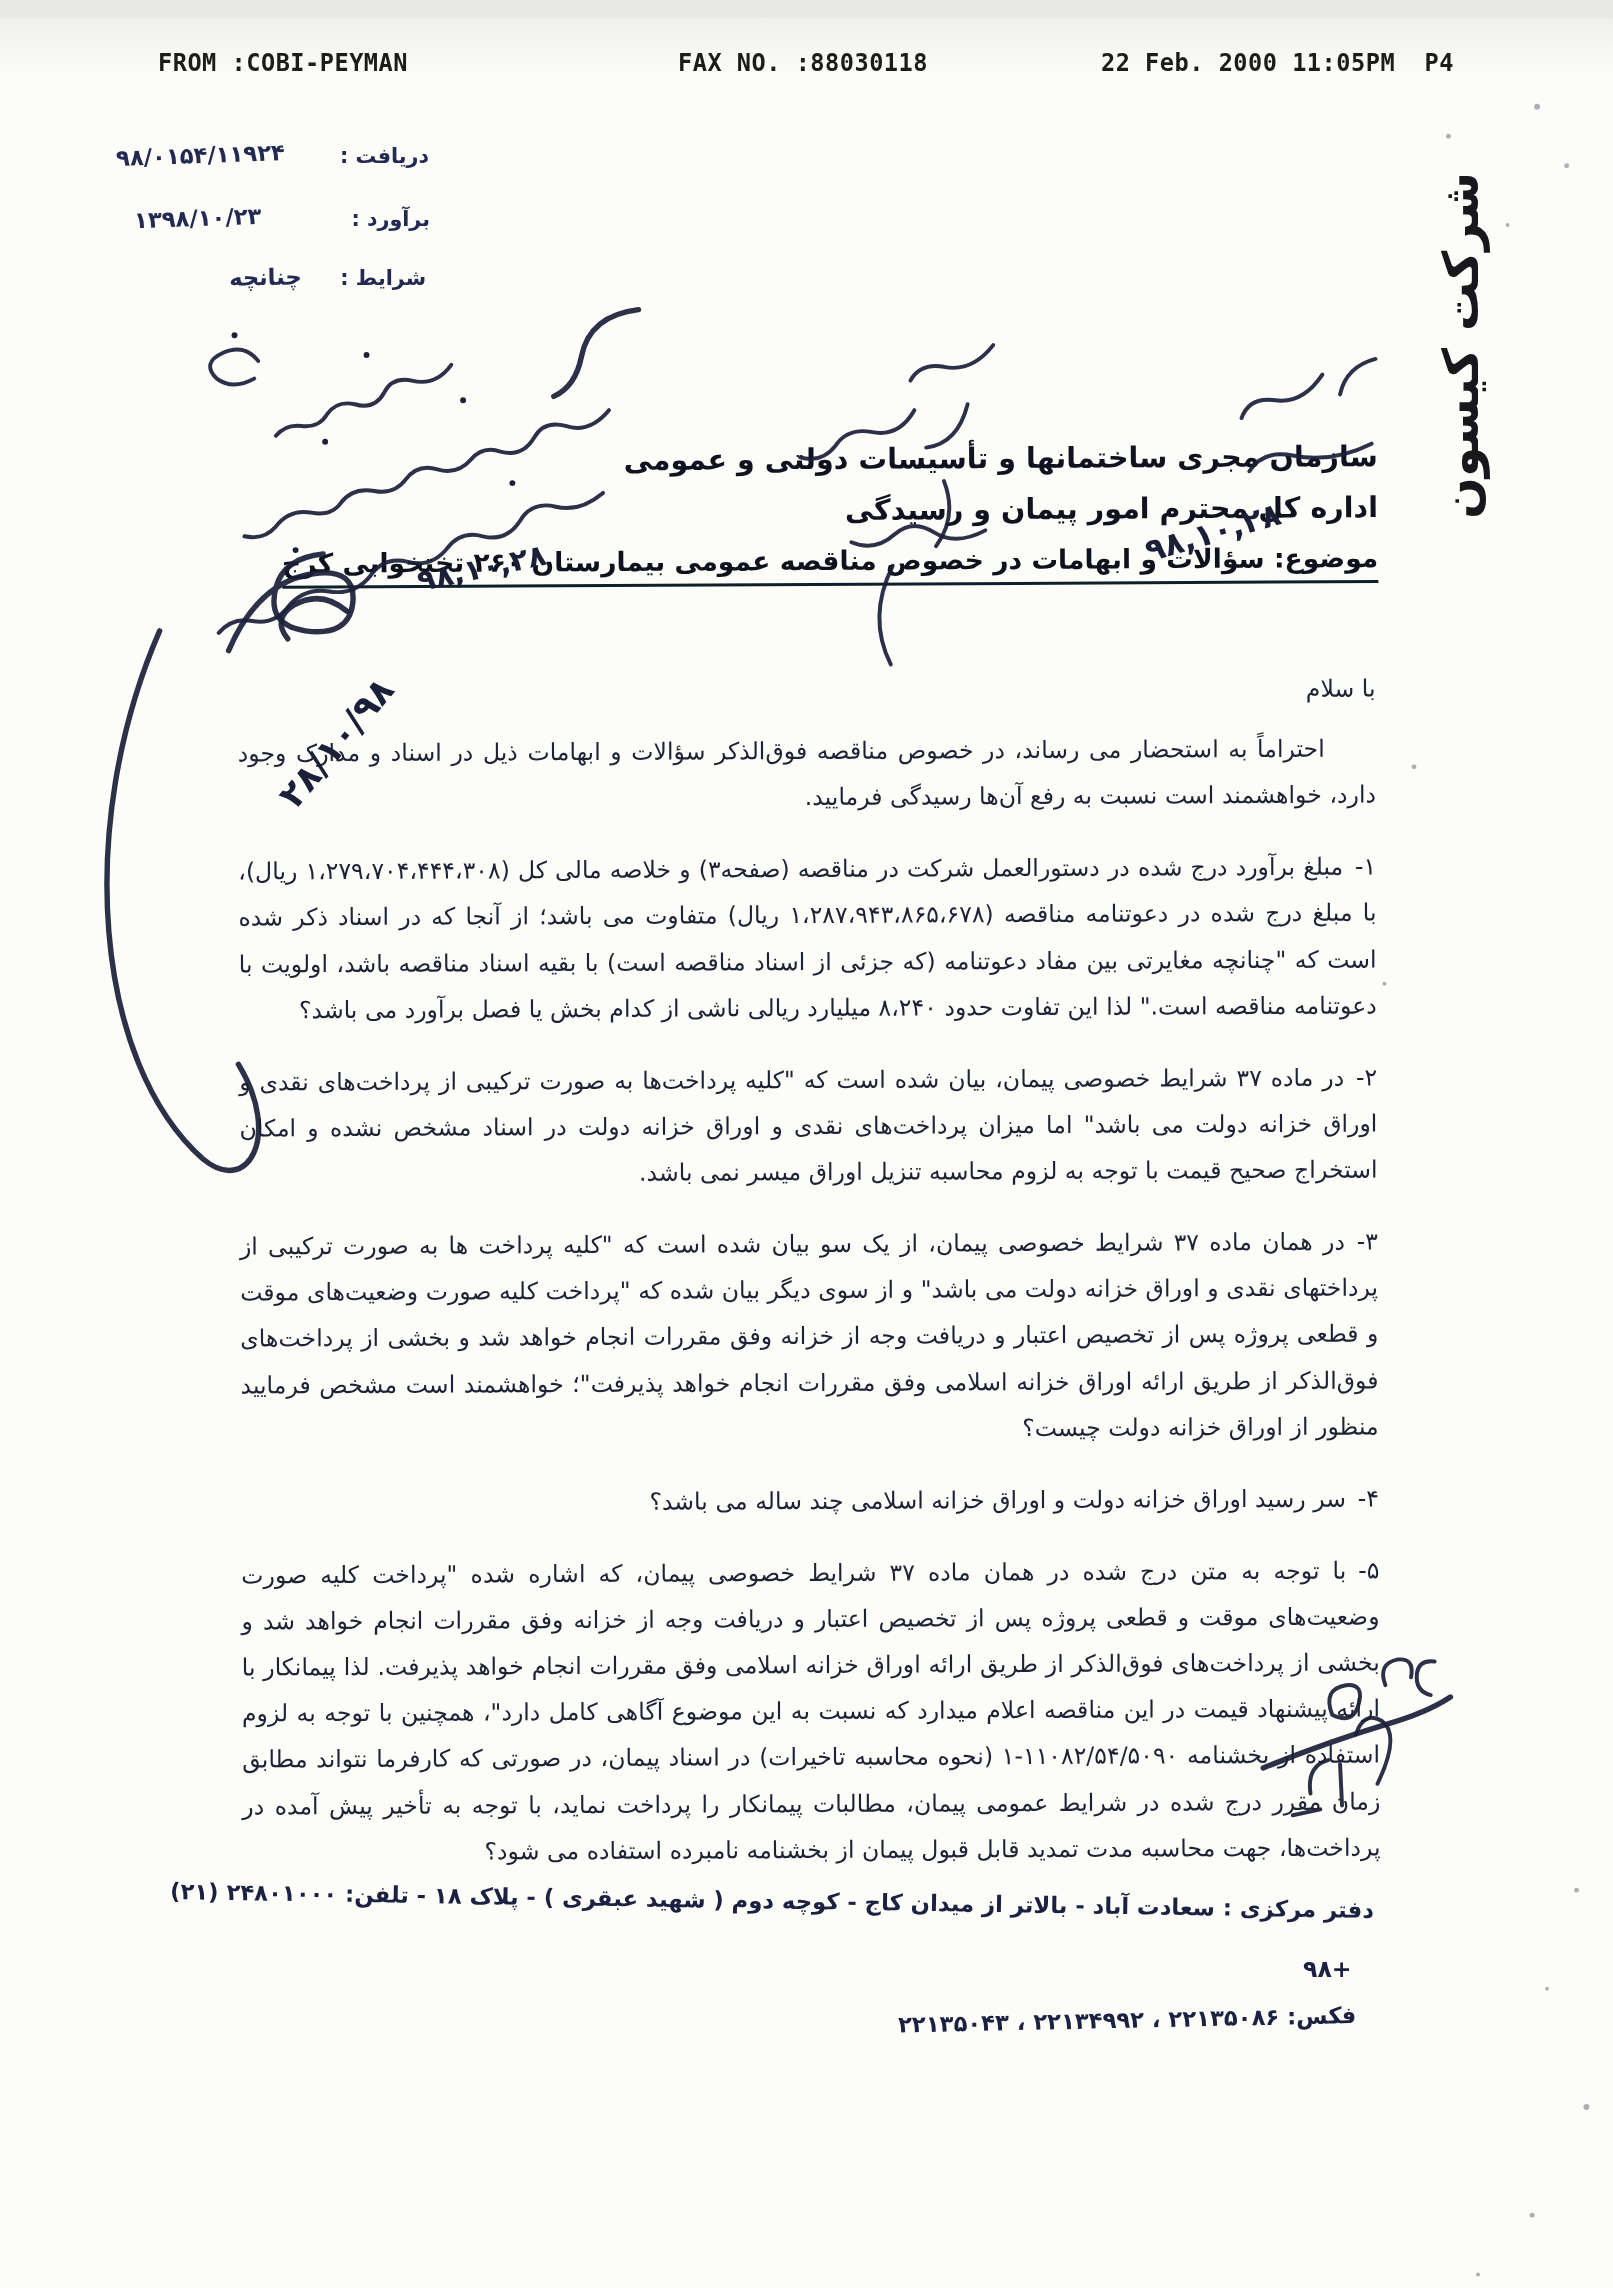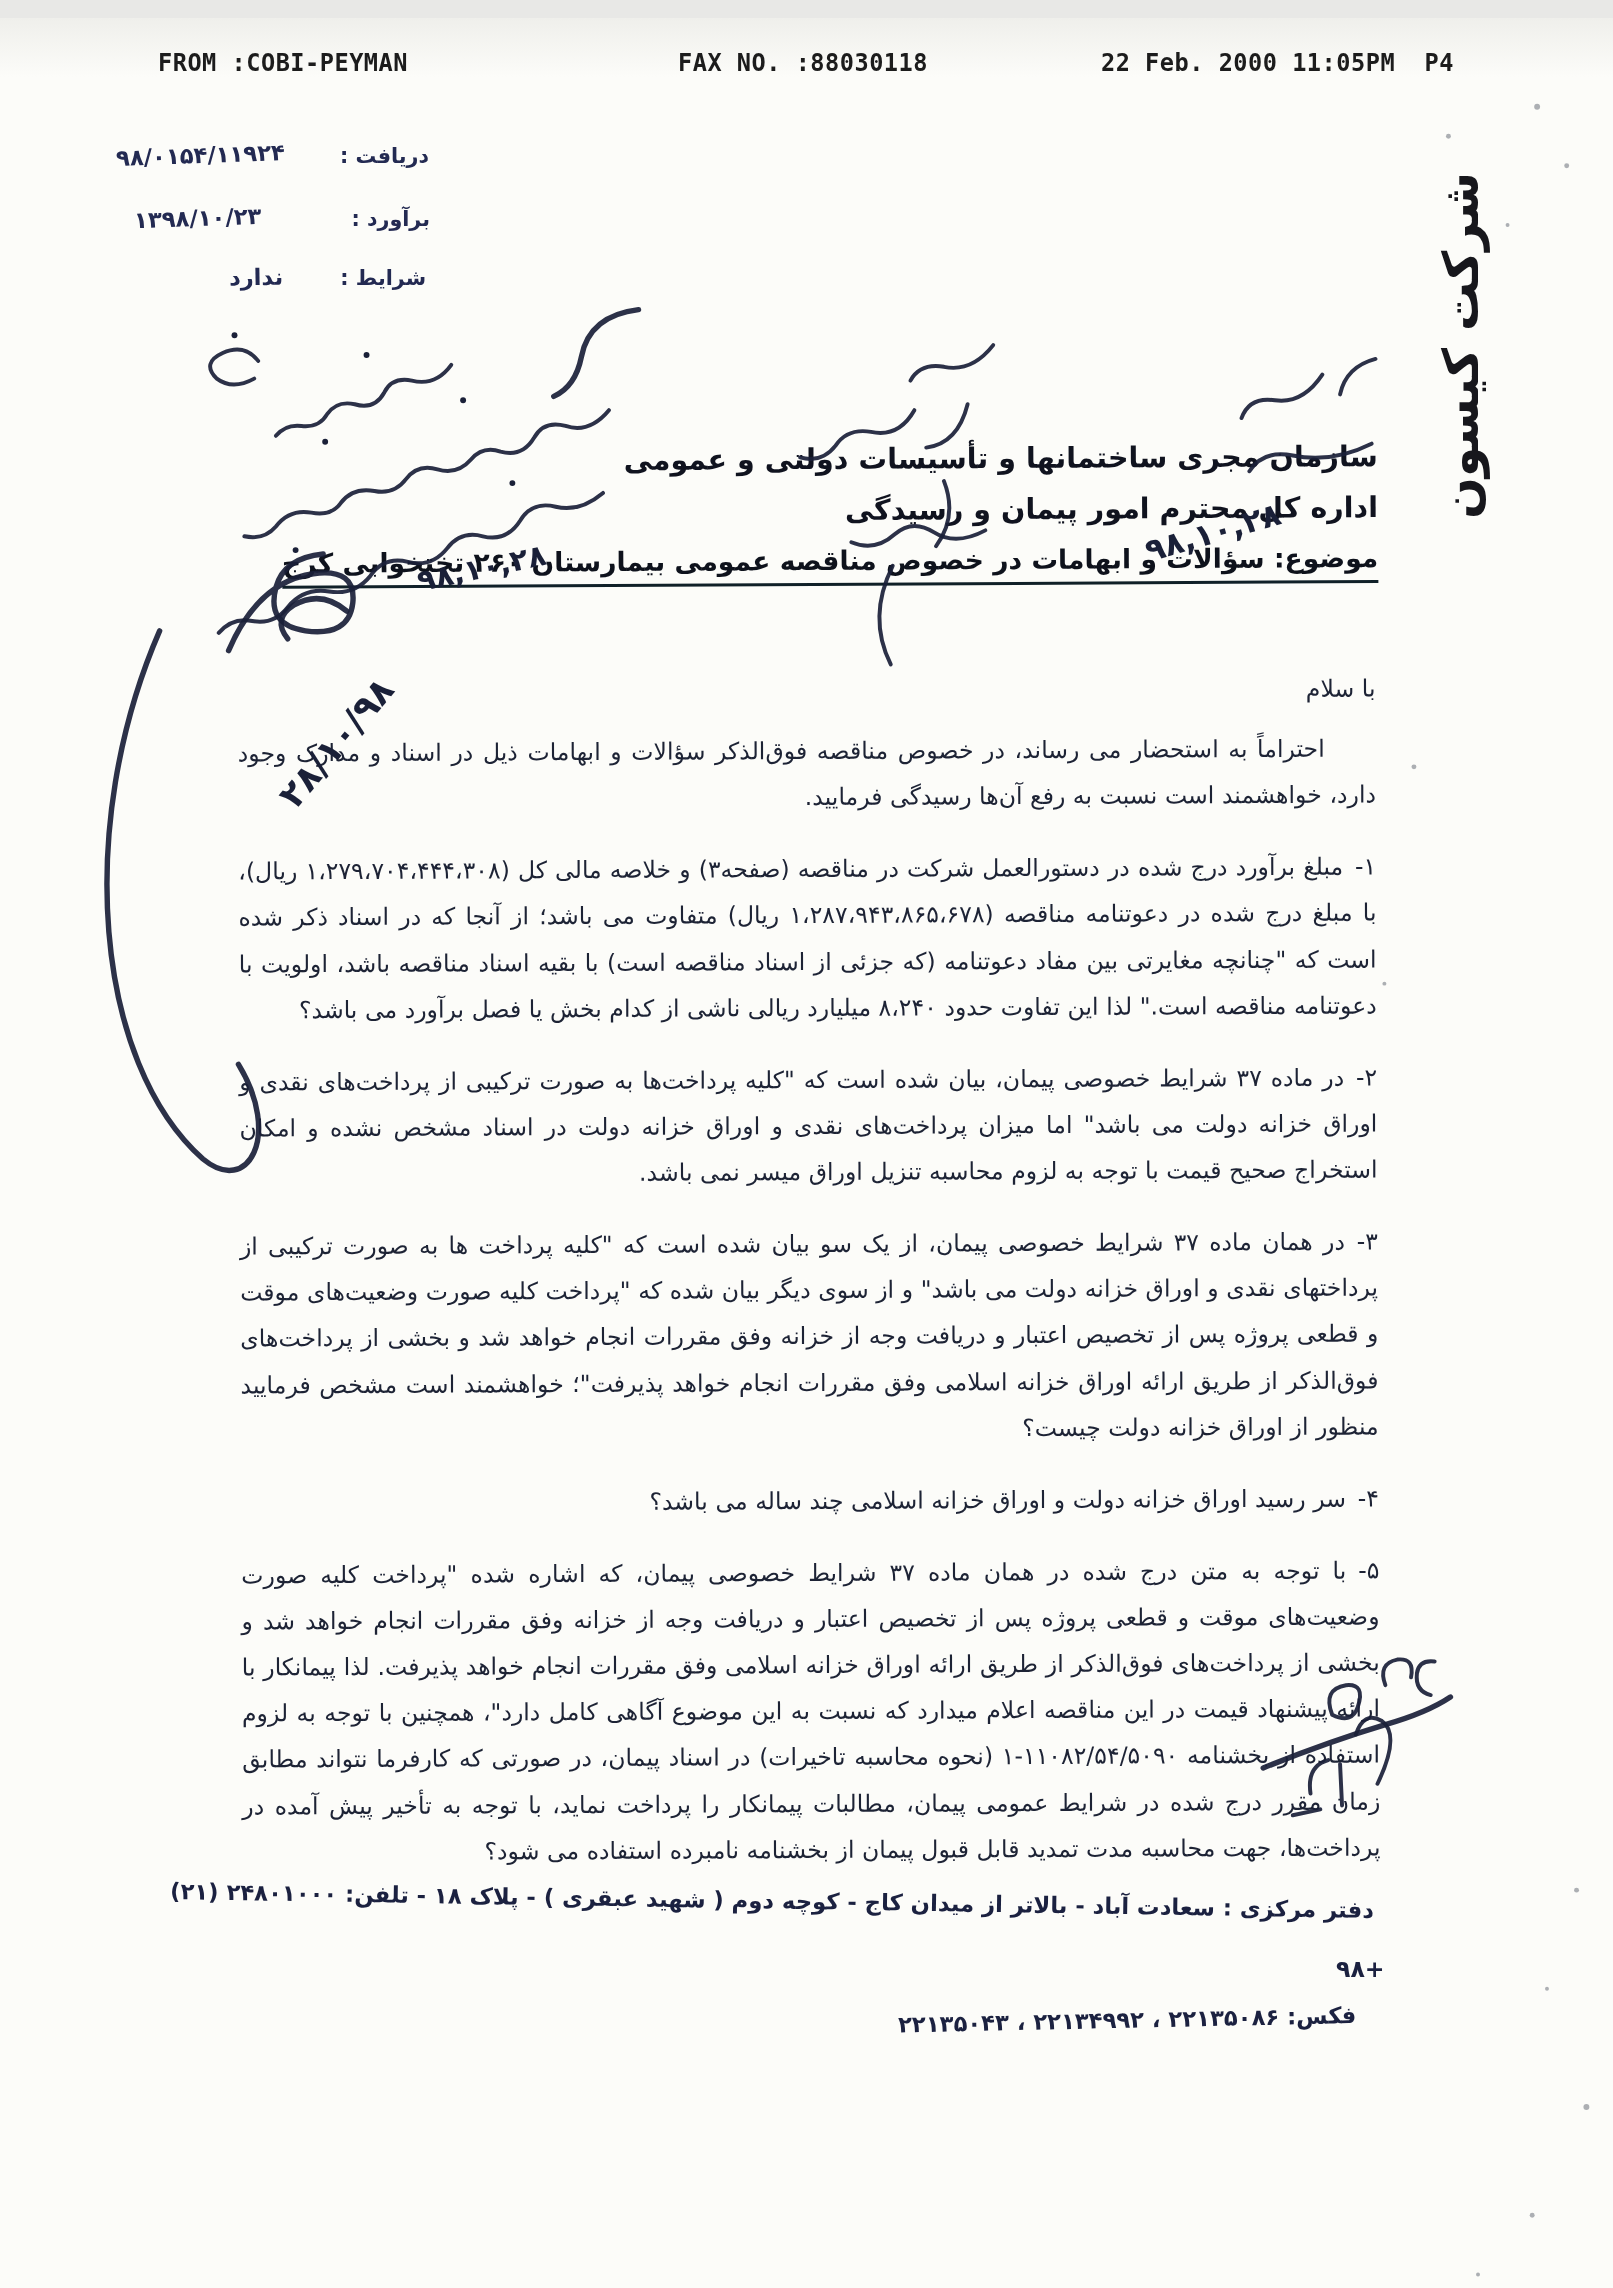--- a/index.html
+++ b/index.html
@@ -51,21 +51,21 @@
              font-size:23.6px; line-height:1.96; color:#1d2335; }
   .salutation { margin-bottom:13.8px; }
   .intro { text-indent:51px; }
   .q { margin-top:25.6px; }
   .q-num { font-weight:400; margin-left:11.8px; white-space:nowrap; }
 
   
   .foot-address { position:absolute; right:240px; top:1870px; width:1143px;
                   direction:rtl; text-align:right; font-size:22.7px; font-weight:700;
                   color:#1b2140; transform:rotate(0.9deg); white-space:nowrap; }
-  .foot-cc { position:absolute; left:1336px; top:1937px; font-size:23.6px; font-weight:700;
+  .foot-cc { position:absolute; left:1303px; top:1937px; font-size:23.6px; font-weight:700;
              color:#1b2140; direction:rtl; }
   .foot-fax { position:absolute; right:258px; top:1984px; direction:rtl; text-align:right;
               font-size:22.7px; font-weight:700; color:#1b2140;
               transform:rotate(-1.2deg); transform-origin:right center; white-space:nowrap; }
 
   .scribbles { position:absolute; inset:0; pointer-events:none; }
   .scribbles path { fill:none; stroke:#1a2038; stroke-width:4; stroke-linecap:round;
                     stroke-linejoin:round; opacity:.92; }
   .scribbles .thick { stroke-width:5.5; }
   .scribbles text { fill:#1a2038; font-family:"DejaVu Sans", sans-serif; font-weight:600; }
@@ -86,21 +86,21 @@
   <div class="lh-row lh-1">
     <span class="lh-label">دریافت :</span>
     <span class="lh-value">۹۸/۰۱۵۴/۱۱۹۲۴</span>
   </div>
   <div class="lh-row lh-2">
     <span class="lh-label">برآورد :</span>
     <span class="lh-value">۱۳۹۸/۱۰/۲۳</span>
   </div>
   <div class="lh-row lh-3">
     <span class="lh-label">شرایط :</span>
-    <span class="lh-value" style="transform:rotate(-1deg)">ندارد</span>
+    <span class="lh-value" style="transform:rotate(-1deg)">چنانچه</span>
   </div>
 
   <div class="vnote">شرکت کیسون</div>
 
   <div class="orghdr">
     <div class="org-line">سازمان مجری ساختمانها و تأسیسات دولتی و عمومی</div>
     <div class="org-line">اداره کل محترم امور پیمان و رسیدگی</div>
     <div><span class="subject">موضوع: سؤالات و ابهامات در خصوص مناقصه عمومی بیمارستان ۲۶۰ تختخوابی کرج</span></div>
   </div>
 

